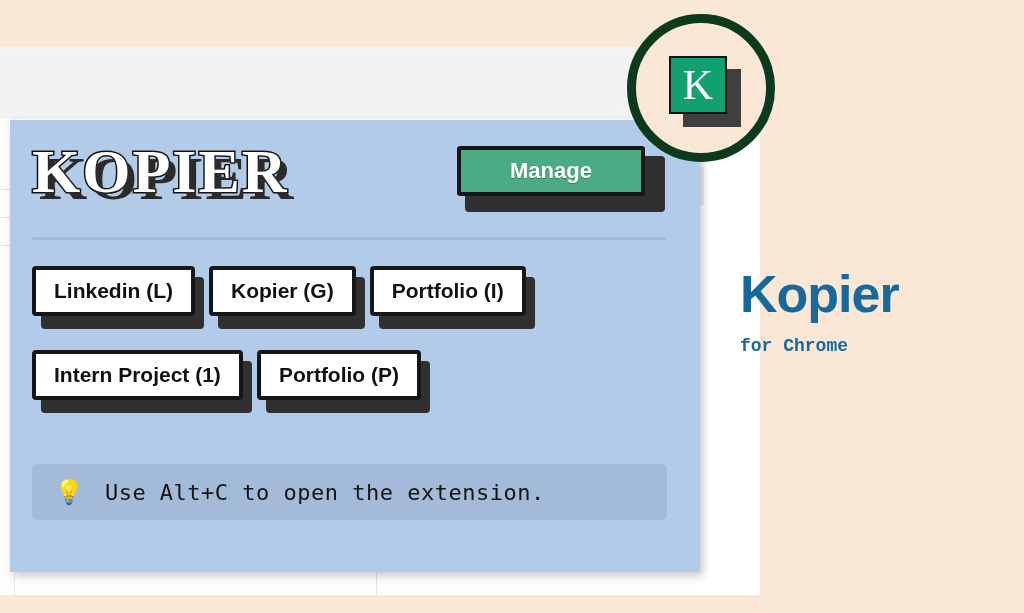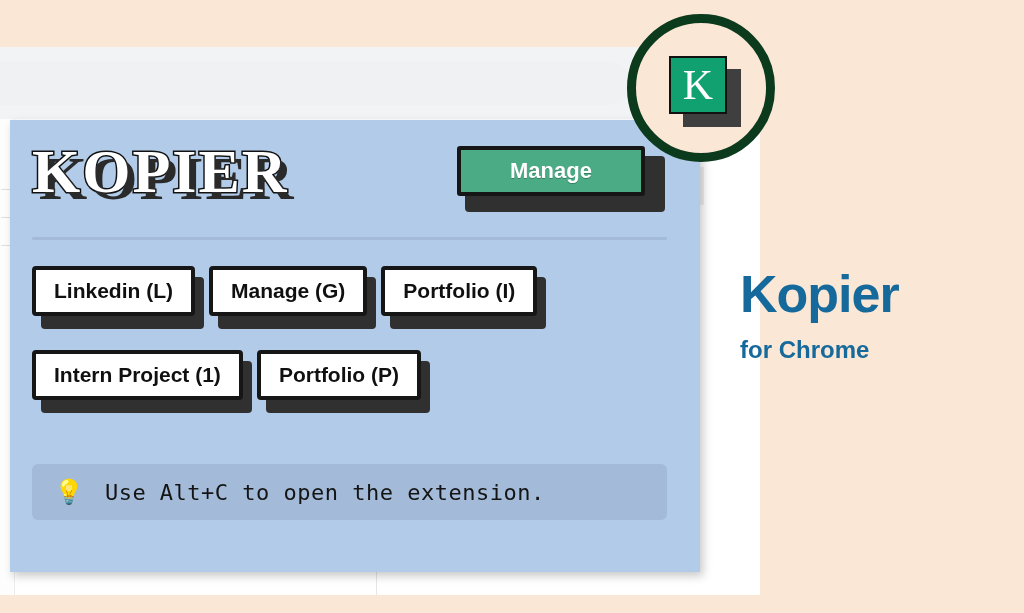--- a/index.html
+++ b/index.html
@@ -314,23 +314,24 @@
   }
   .wordmark-main {
     font-size: 52px;
     font-weight: bold;
     color: #16699b;
     letter-spacing: -1px;
     line-height: 1;
   }
   .wordmark-sub {
     margin-top: 16px;
-    font-size: 24px;
+    font-size: 18px;
     font-weight: bold;
     color: #16699b;
+    font-family: Liberation Mono, monospace;
   }
 
   
   .peach-top {
     position: absolute;
     left: 0;
     top: 0;
     width: 1024px;
     height: 47px;
     background: #fbe7d6;
@@ -400,21 +401,21 @@
     <div class="popup-divider"></div>
 
     <div class="shortcuts">
       <div class="shortcut-row">
         <div class="chip-wrap">
           <div class="chip-shadow"></div>
           <div class="chip">Linkedin (L)</div>
         </div>
         <div class="chip-wrap">
           <div class="chip-shadow"></div>
-          <div class="chip">Manage (G)</div>
+          <div class="chip">Kopier (G)</div>
         </div>
         <div class="chip-wrap">
           <div class="chip-shadow"></div>
           <div class="chip">Portfolio (I)</div>
         </div>
       </div>
 
       <div class="shortcut-row">
         <div class="chip-wrap">
           <div class="chip-shadow"></div>

